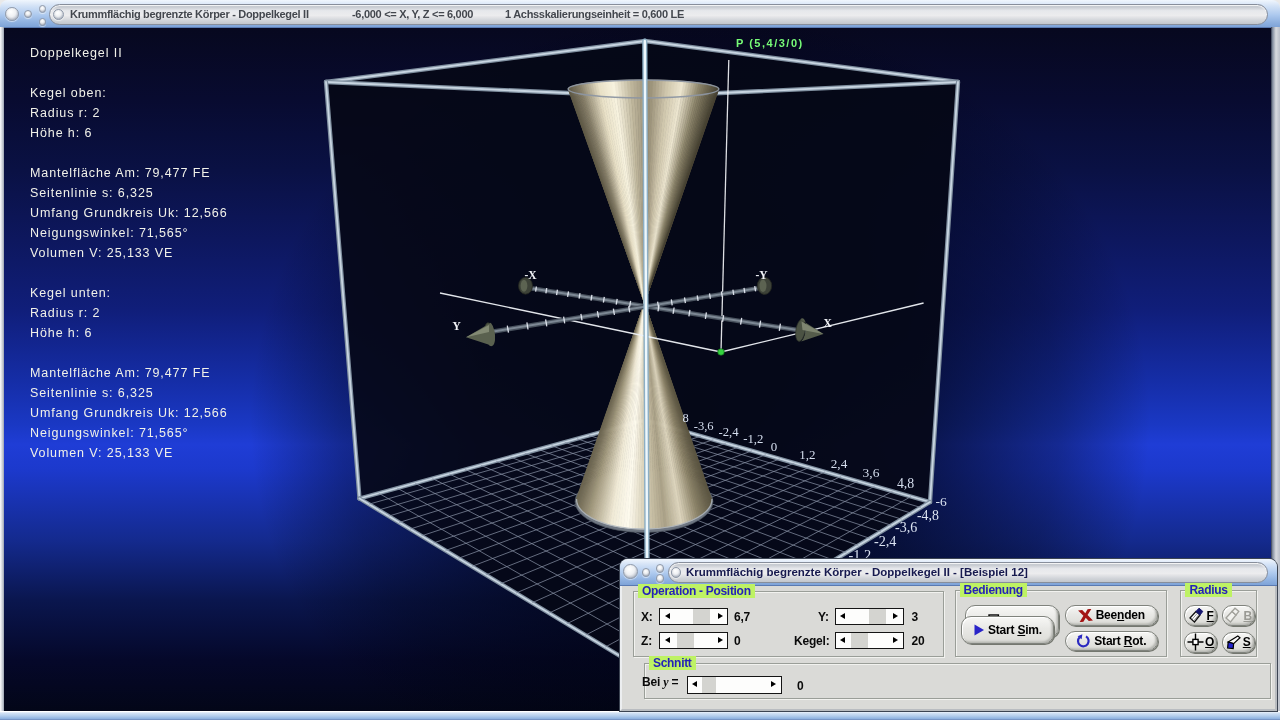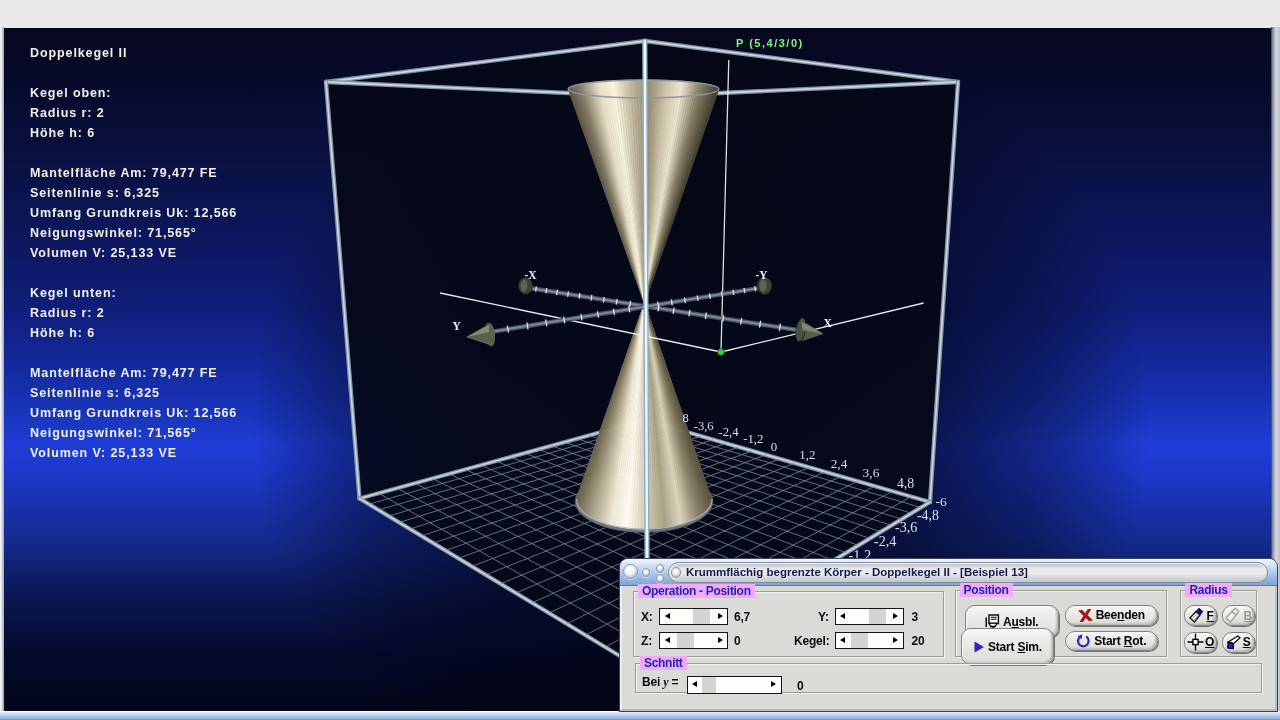--- a/index.html
+++ b/index.html
@@ -8,27 +8,27 @@
 .circ{position:absolute;border-radius:50%;background:radial-gradient(circle at 40% 32%,#ffffff 0%,#eef0f3 45%,#c6ccd6 78%,#a3adbc 100%);border:1px solid #8f99a9;box-shadow:0 1px 1px rgba(255,255,255,.55),inset 0 -1px 2px rgba(70,80,100,.25)}
 .pill{position:absolute;border-radius:11px;background:linear-gradient(180deg,#b5bac2 0%,#e6e8ec 30%,#ececee 55%,#d2d5da 80%,#c2c6cc 100%);border:1px solid #878e9b;box-shadow:inset 0 1px 1px rgba(255,255,255,.9)}
 .ttext{position:absolute;font-weight:bold;color:#43474e;white-space:pre}
 
 #scene{position:absolute;left:4px;top:28px;width:1267px;height:683px;overflow:hidden;background:linear-gradient(180deg,#07081f 0%,#080b30 10.5%,#0a1144 20.8%,#0d175e 31%,#101e7a 41.3%,#152da6 51.5%,#1a38c4 58.1%,#1f3dd6 61%,#1c39cc 64.7%,#142a8e 75%,#0a164e 83.8%,#05082a 92.5%,#030618 100%)}
 
 #bleft{position:absolute;left:0;top:27px;width:4px;height:684px;background:linear-gradient(90deg,#fdfdfe 0%,#cfd3da 55%,#9aa2b0 100%)}
 #bright{position:absolute;left:1271px;top:27px;width:9px;height:684px;background:linear-gradient(90deg,#343c50 0%,#848ea0 18%,#d7dadf 55%,#b9bec8 100%)}
 #bbot{position:absolute;left:0;top:711px;width:1280px;height:9px;background:linear-gradient(180deg,#ffffff 0%,#ffffff 8%,#d6e4f6 20%,#b3cdec 55%,#8fb2e0 85%,#6a86b8 100%)}
 
-#info{position:absolute;left:30px;top:43px;font-weight:bold;font-size:12.5px;line-height:20px;letter-spacing:0.9px;color:#f1f1e9;white-space:pre}
+#info{position:absolute;left:30px;top:43px;font-weight:normal;font-size:12.5px;line-height:20px;letter-spacing:0.9px;color:#f1f1e9;white-space:pre}
 
 #panel{position:absolute;left:620px;top:559px;width:657px;height:152px;background:#dadad7;border-radius:8px 8px 0 0;box-shadow:0 0 0 1px #3c4452}
 #ptitle{left:0;top:0;width:657px;height:27px;position:absolute}
 #pbody{position:absolute;left:0;top:27px;width:657px;height:125px;background:#dadad7;border-left:2px solid #eceef0;border-right:2px solid #b9bcc0;border-bottom:2px solid #b9bcc0}
 .grp{position:absolute;border:1px solid #9a9e98;box-shadow:inset 1px 1px 0 #f2f2ef,1px 1px 0 #f2f2ef}
-.grp>span{position:absolute;top:-8px;left:4px;background:#f0abfc;padding:0 4px;color:#2522b8;font-weight:bold;font-size:12px;letter-spacing:-0.3px;line-height:14px}
+.grp>span{position:absolute;top:-8px;left:4px;background:#bef264;padding:0 4px;color:#2522b8;font-weight:bold;font-size:12px;letter-spacing:-0.3px;line-height:14px}
 .sb{position:absolute;border:1.5px solid #151515;background:#fdfdfc}
 .sb .ar{position:absolute;top:0;width:0;height:0;border-style:solid}
 .sb .al{left:4.5px;top:3.5px;border-width:3.8px 5.6px 3.8px 0;border-color:transparent #000 transparent transparent}
 .sb .arr{right:4.5px;top:3.5px;border-width:3.8px 0 3.8px 5.6px;border-color:transparent transparent transparent #000}
 .sb .th{position:absolute;top:0;height:100%;background:#d4d4d0}
 .lbl{position:absolute;font-weight:bold;font-size:12px;letter-spacing:-0.2px;color:#0a0a0a}
 .btn{position:absolute;border-radius:10px;;background:linear-gradient(180deg,#f7f7f5 0%,#e8e8e5 45%,#dcdcd7 100%);border:1px solid #80837d;box-shadow:inset 1px 1px 0 #ffffff,inset -1.5px -1.5px 2px #b4b5b0,1px 1px 0 #74776f;font-weight:bold;font-size:12px;letter-spacing:-0.2px;color:#000;display:flex;align-items:center;justify-content:center;white-space:pre}
 .u{text-decoration:underline}
 </style></head><body>
 <div id="win">
@@ -335,20 +335,31 @@
 <text x="871" y="476.5" text-anchor="middle" font-family="Liberation Serif" font-size="13.5" fill="#d5deee">3,6</text>
 <text x="905.6" y="487.5" text-anchor="middle" font-family="Liberation Serif" font-size="13.8" fill="#d5deee">4,8</text>
 <text x="935.5" y="506" font-family="Liberation Serif" font-size="13.5" fill="#dbe3f2">-6</text>
 <text x="917" y="520" font-family="Liberation Serif" font-size="13.8" fill="#dbe3f2">-4,8</text>
 <text x="895" y="531.5" font-family="Liberation Serif" font-size="14" fill="#dbe3f2">-3,6</text>
 <text x="874" y="546" font-family="Liberation Serif" font-size="14.2" fill="#dbe3f2">-2,4</text>
 <text x="848.5" y="560" font-family="Liberation Serif" font-size="14.4" fill="#dbe3f2">-1,2</text>
 <text x="736" y="47" font-family="Liberation Sans" font-weight="bold" font-size="11" letter-spacing="1.5" fill="#77fb77">P (5,4/3/0)</text>
       </svg>
     </div>
+ <div class="tbar" id="tmain">
+  <div class="circ" style="left:4.8px;top:7.3px;width:13.8px;height:13.8px"></div>
+  <div class="circ" style="left:23.8px;top:10px;width:8.4px;height:8.4px"></div>
+  <div class="circ" style="left:38.6px;top:5px;width:7.8px;height:7.8px"></div>
+  <div class="circ" style="left:38.6px;top:18.4px;width:7.8px;height:7.8px"></div>
+  <div class="pill" style="left:49px;top:3.5px;width:1219px;height:21px"></div>
+  <div class="circ" style="left:53px;top:9px;width:11px;height:11px"></div>
+  <div class="ttext" style="left:70px;top:8px;font-size:11px;letter-spacing:-0.3px">Krummflächig begrenzte Körper - Doppelkegel II</div>
+      <div class="ttext" style="left:352px;top:8px;font-size:11px;letter-spacing:-0.3px">-6,000 &lt;= X, Y, Z &lt;= 6,000</div>
+      <div class="ttext" style="left:505px;top:8px;font-size:11px;letter-spacing:-0.3px">1 Achsskalierungseinheit = 0,600 LE</div>
+ </div>
  <div id="bleft"></div>
     <div id="bright"></div>
     <div id="bbot"></div>
  <div id="info">Doppelkegel II
 
 Kegel oben:
 Radius r: 2
 Höhe h: 6
 
 Mantelfläche Am: 79,477 FE
@@ -367,21 +378,21 @@
 Neigungswinkel: 71,565°
 Volumen V: 25,133 VE</div>
  <div id="panel">
   <div class="tbar" id="ptitle">
    <div class="circ" style="left:3.4px;top:5.4px;width:14.8px;height:14.8px"></div>
    <div class="circ" style="left:21.8px;top:9.2px;width:8.4px;height:8.4px"></div>
    <div class="circ" style="left:35.9px;top:5.2px;width:8.4px;height:8.4px"></div>
    <div class="circ" style="left:35.9px;top:15.4px;width:8.4px;height:8.4px"></div>
    <div class="pill" style="left:47.5px;top:3px;width:600px;height:20.5px"></div>
    <div class="circ" style="left:50.5px;top:8px;width:10.6px;height:10.6px"></div>
-   <div class="ttext" style="left:66px;top:7px;font-size:11.5px;color:#16194e">Krummflächig begrenzte Körper - Doppelkegel II - [Beispiel 13]</div>
+   <div class="ttext" style="left:66px;top:7px;font-size:11.5px;color:#16194e">Krummflächig begrenzte Körper - Doppelkegel II - [Beispiel 12]</div>
   </div>
   <div id="pbody">
    <div class="grp" style="left:11px;top:5px;width:311px;height:66px">
           <span>Operation - Position</span>
         </div>
    <div class="lbl" style="left:19px;top:24px">X:</div>
    <div class="sb" style="left:37.3px;top:22.2px;width:69px;height:17.3px">
           <div class="ar al"></div>
           <div class="ar arr"></div>
           <div class="th" style="left:33px;width:17px"></div>
@@ -402,34 +413,34 @@
         </div>
    <div class="lbl" style="left:112px;top:47.5px">0</div>
    <div class="lbl" style="left:172px;top:47.5px">Kegel:</div>
    <div class="sb" style="left:212.6px;top:46.1px;width:69px;height:16.8px">
           <div class="ar al"></div>
           <div class="ar arr"></div>
           <div class="th" style="left:15px;width:17px"></div>
         </div>
    <div class="lbl" style="left:289.6px;top:47.5px">20</div>
    <div class="grp" style="left:332.6px;top:3.6px;width:212.5px;height:67.8px">
-          <span>Position</span>
+          <span>Bedienung</span>
         </div>
    <div class="btn" style="left:343px;top:19px;width:93.5px;height:33px"><svg width="15" height="16" viewBox="0 0 15 16" style="margin-right:3px">
             <path d="M1.2,3.5 V13" stroke="#000" stroke-width="1.5" fill="none"></path>
             <rect x="4" y="1" width="9.4" height="8.6" fill="#fff" stroke="#000" stroke-width="1.4"></rect>
             <path d="M5.8,3.2 H11.6 M5.8,5.2 H11.6" stroke="#000" stroke-width="1.1" fill="none"></path>
             <path d="M4.4,9.2 a3.6,3.3 0 1 0 7.2,0 z" fill="#fff" stroke="#000" stroke-width="1.3"></path>
             <path d="M5.6,11.8 c1.6,1.8 3.6,1.6 5,0.2" fill="none" stroke="#000" stroke-width="1.2"></path>
             <path d="M4.6,13.4 l2.4,-0.8 -1.6,-1.6 z" fill="#000"></path>
           </svg><span>A<span class="u">u</span>sbl.</span></div>
    <div class="btn" style="left:442.8px;top:19px;width:93px;height:20.5px"><svg width="15" height="13" viewBox="0 0 15 13" style="margin-right:3px">
             <path d="M0.8 0.6 L5 0.6 L7.6 4.2 L10.4 0.6 L14.4 0.6 L9.6 6.4 L14.2 12.4 L10 12.4 L7.4 8.8 L4.6 12.4 L0.6 12.4 L5.4 6.4 Z" fill="#a31414" transform="rotate(-8 7.5 6.5)"></path>
           </svg><span>Bee<span class="u">n</span>den</span></div>
-   <div class="btn" style="left:338.7px;top:42px;width:93.5px;height:37px"><svg width="12" height="12" viewBox="0 0 12 12" style="margin-right:3px">
+   <div class="btn" style="left:338.7px;top:30px;width:93.5px;height:28px"><svg width="12" height="12" viewBox="0 0 12 12" style="margin-right:3px">
             <path d="M1.5 0.5 L11 6 L1.5 11.5 Z" fill="#2a24c8"></path>
           </svg><span>Start <span class="u">S</span>im.</span></div>
    <div class="btn" style="left:442.8px;top:44.8px;width:93px;height:20.5px"><svg width="15" height="15" viewBox="0 0 15 15" style="margin-right:3px">
             <path d="M3.6,3.2 A5.3 5.3 0 1 0 10,2.4" fill="none" stroke="#2a28c0" stroke-width="2.2"></path>
             <path d="M6.4,0.2 L1.6,2.2 L5.6,5.2 Z" fill="#2a28c0"></path>
           </svg><span>Start <span class="u">R</span>ot.</span></div>
    <div class="grp" style="left:558.4px;top:3.6px;width:77px;height:67.8px">
           <span>Radius</span>
         </div>
    <div class="btn" style="left:562.2px;top:19px;width:33px;height:21.3px"><svg width="18" height="19" viewBox="0 0 18 19" style="margin-right:1px">
@@ -442,21 +453,21 @@
             <path d="M8,5.5 L11,2.2 L14.8,5.4 L12,9 Z" fill="#f2f2ef" stroke="#a2a29c" stroke-width="1.3"></path>
           </svg><span class="u">B</span></div>
    <div class="btn" style="left:562.2px;top:45.6px;width:33px;height:21.3px"><svg width="17" height="18" viewBox="0 0 17 18" style="margin-right:1px">
             <path d="M8.5,0.5 V17.5 M0.5,9 H16.5" stroke="#000" stroke-width="1.4" fill="none"></path>
             <rect x="5.9" y="6.4" width="5.2" height="5.2" fill="#fff" stroke="#000" stroke-width="1.4"></rect>
           </svg><span class="u">O</span></div>
    <div class="btn" style="left:599.7px;top:45.6px;width:33px;height:21.3px"><svg width="16" height="16" viewBox="0 0 16 16" style="margin-right:1px">
             <path d="M2.2,8 L11.8,2 L14,3.8 L7.6,9.6 Z" fill="#fbfbfa" stroke="#000" stroke-width="1.2"></path>
             <path d="M1.6,14 L2.2,8 L7.6,9.6 L7.2,14.6 Z" fill="#2121cc" stroke="#000" stroke-width="1.2"></path>
           </svg><span class="u">S</span></div>
-   <div class="grp" style="left:13px;top:77px;width:627px;height:30px">
+   <div class="grp" style="left:22px;top:77px;width:627px;height:36px">
           <span>Schnitt</span>
         </div>
    <div class="lbl" style="left:20px;top:88.5px">Bei <i style="font-family:'Liberation Serif'">y</i> =</div>
    <div class="sb" style="left:64.5px;top:90px;width:95.4px;height:18px">
           <div class="ar al"></div>
           <div class="ar arr"></div>
           <div class="th" style="left:14px;width:14px"></div>
         </div>
    <div class="lbl" style="left:175px;top:92.5px">0</div>
   </div>

